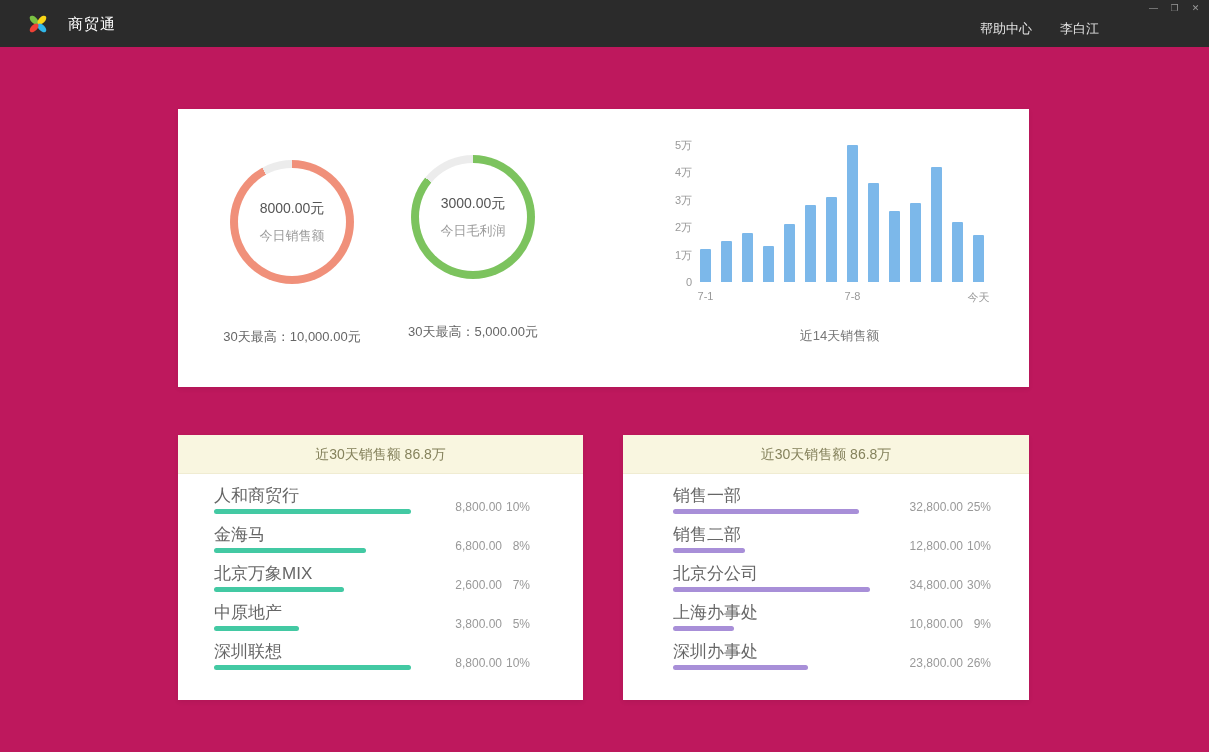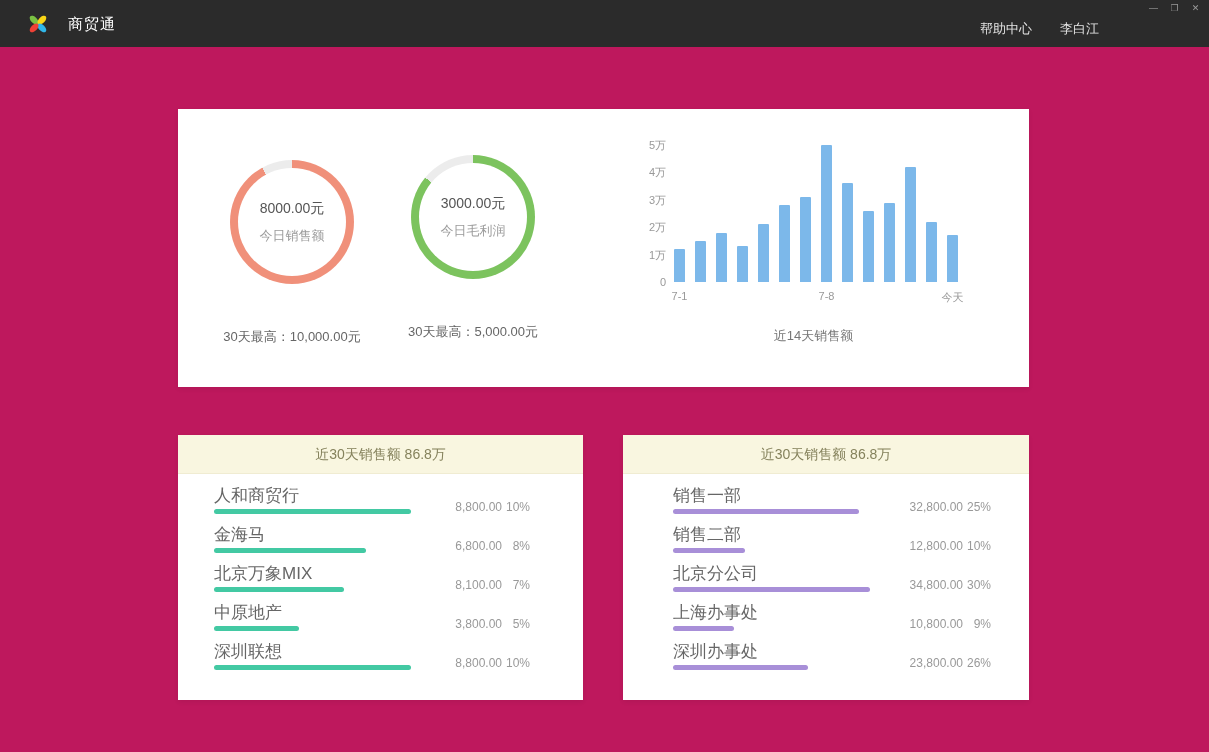--- a/index.html
+++ b/index.html
@@ -29,21 +29,21 @@
   .donut-block-1{left:19px;top:51px;}
   .donut-block-2{left:200px;top:46px;}
   .donut-ring{position:relative;width:124px;height:124px;border-radius:50%;margin:0 auto;}
   .donut-hole{position:absolute;left:8px;top:8px;width:108px;height:108px;border-radius:50%;background:#ffffff;
     display:flex;flex-direction:column;align-items:center;justify-content:center;}
   .donut-value{font-size:14px;color:#555555;}
   .donut-caption{font-size:13px;color:#9b9b9b;margin-top:9px;}
   .donut-footer{margin-top:44px;font-size:13px;color:#666666;}
 
   
-  .barchart{position:absolute;left:458px;top:30px;width:365px;height:205px;}
+  .barchart{position:absolute;left:484px;top:30px;width:365px;height:205px;}
   .ytick{position:absolute;left:0;width:30px;text-align:right;font-size:11px;color:#999999;line-height:12px;}
   .bars{position:absolute;left:38px;top:6px;height:137px;display:flex;align-items:flex-end;gap:10px;}
   .vbar{width:11px;background:#7cb8ea;border-radius:1px 1px 0 0;}
   .xaxis{position:absolute;left:0;top:151px;width:100%;height:16px;}
   .xtick{position:absolute;transform:translateX(-50%);font-size:11px;color:#999999;white-space:nowrap;}
   .chart-caption{position:absolute;left:0;top:188px;width:355px;text-align:center;font-size:13px;color:#777777;}
 
   
   .list-header{height:38px;line-height:38px;text-align:center;background:#f9f6e0;border-bottom:1px solid #f0ecd2;
     font-size:14px;color:#85825c;}
@@ -153,21 +153,21 @@
           <div class="prog-bar" style="width: 152px; background: rgb(67, 201, 163);"></div>
           <div class="prog-val">
             <span class="v">6,800.00</span>
             <span class="p">8%</span>
           </div>
         </div>
         <div class="prog-row">
           <div class="prog-name">北京万象MIX</div>
           <div class="prog-bar" style="width: 130px; background: rgb(67, 201, 163);"></div>
           <div class="prog-val">
-            <span class="v">8,100.00</span>
+            <span class="v">2,600.00</span>
             <span class="p">7%</span>
           </div>
         </div>
         <div class="prog-row">
           <div class="prog-name">中原地产</div>
           <div class="prog-bar" style="width: 85px; background: rgb(67, 201, 163);"></div>
           <div class="prog-val">
             <span class="v">3,800.00</span>
             <span class="p">5%</span>
           </div>

